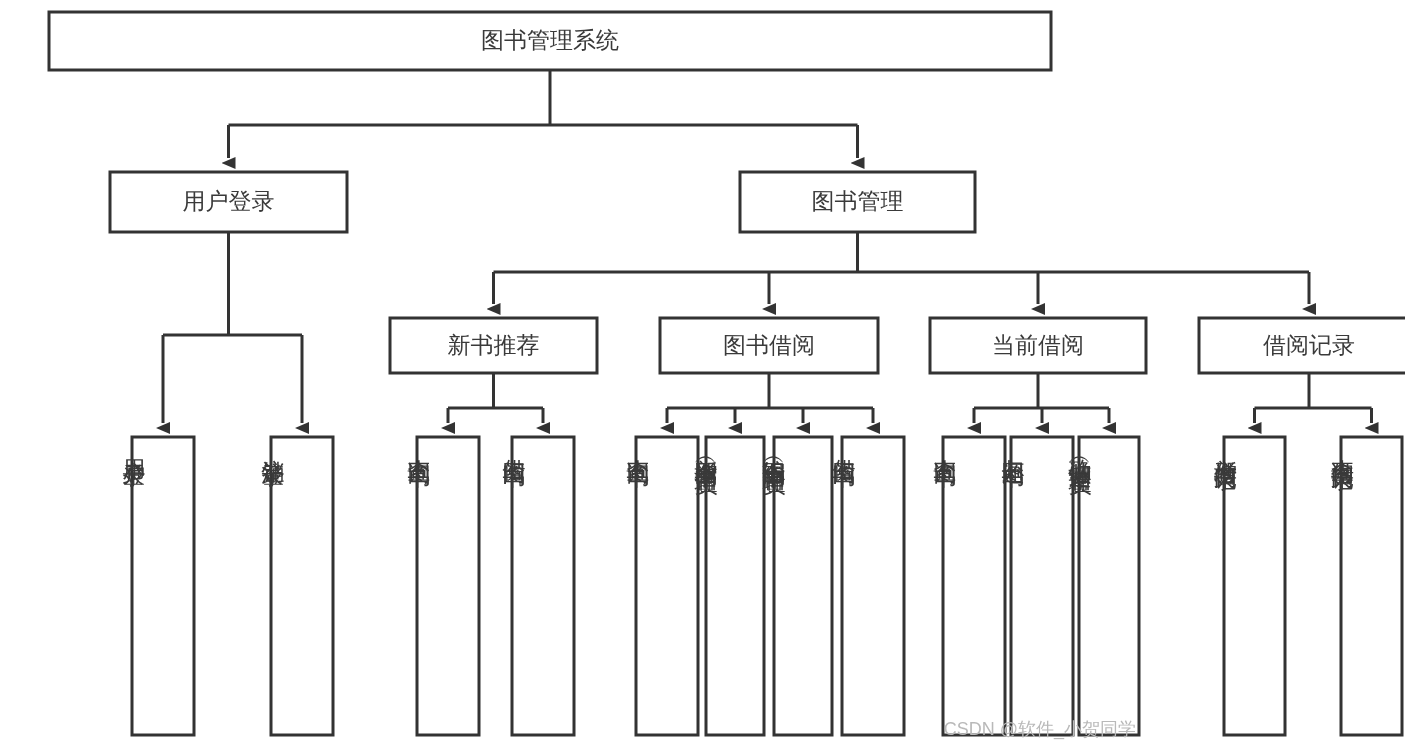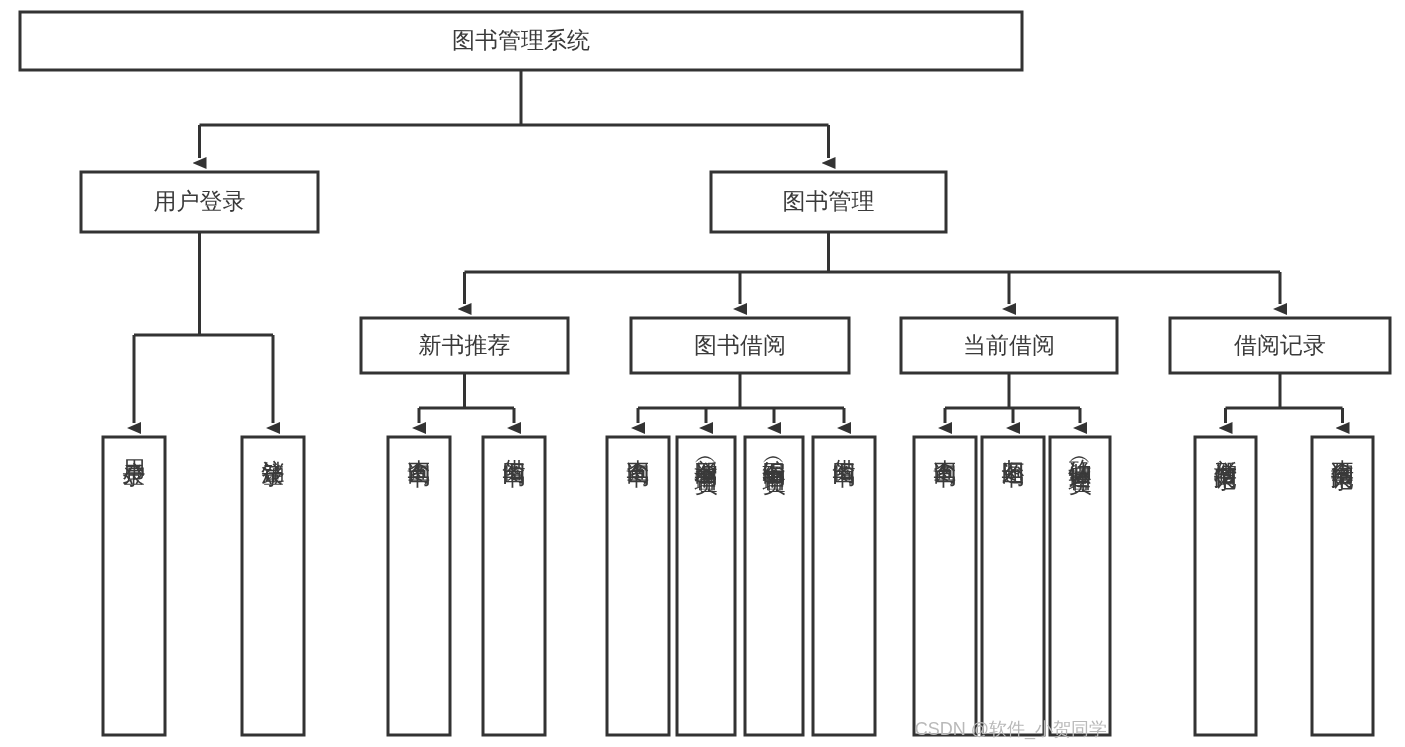--- a/index.html
+++ b/index.html
@@ -12,20 +12,21 @@
     height: 747px;
     font-family: "Liberation Sans", "DejaVu Sans", sans-serif;
     overflow: hidden;
     position: relative;
   }
   #diagram-root {
     position: absolute;
     left: 0; top: 0;
     width: 1115px;
     height: 747px;
+    padding-left: 29px;
   }
   svg.canvas { display: block; }
   .node-rect {
     fill: #ffffff;
     stroke: #333333;
     stroke-width: 3;
   }
   .node-label {
     font-family: "Liberation Sans", "DejaVu Sans", sans-serif;
     fill: #3a3a3a;

